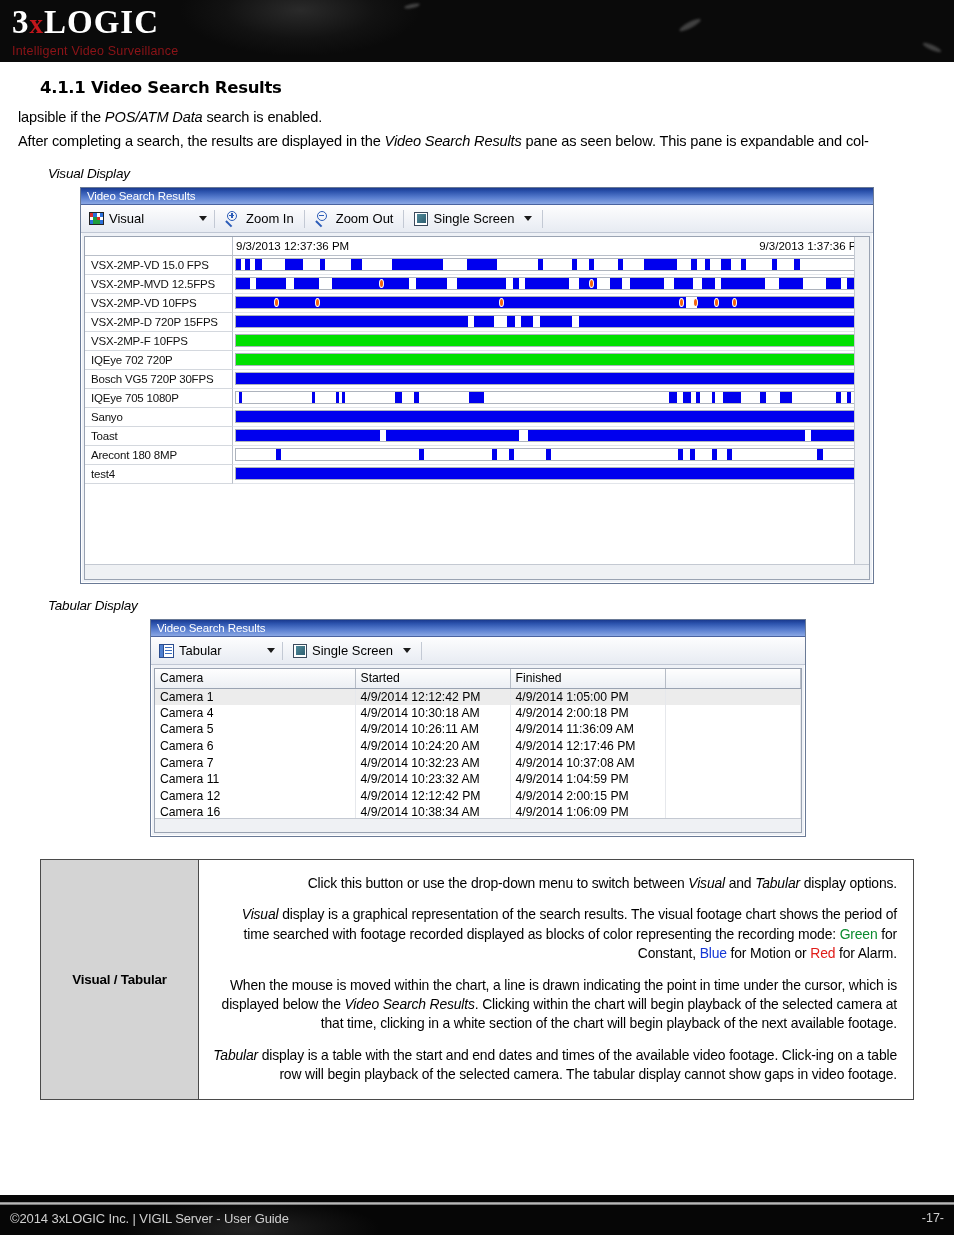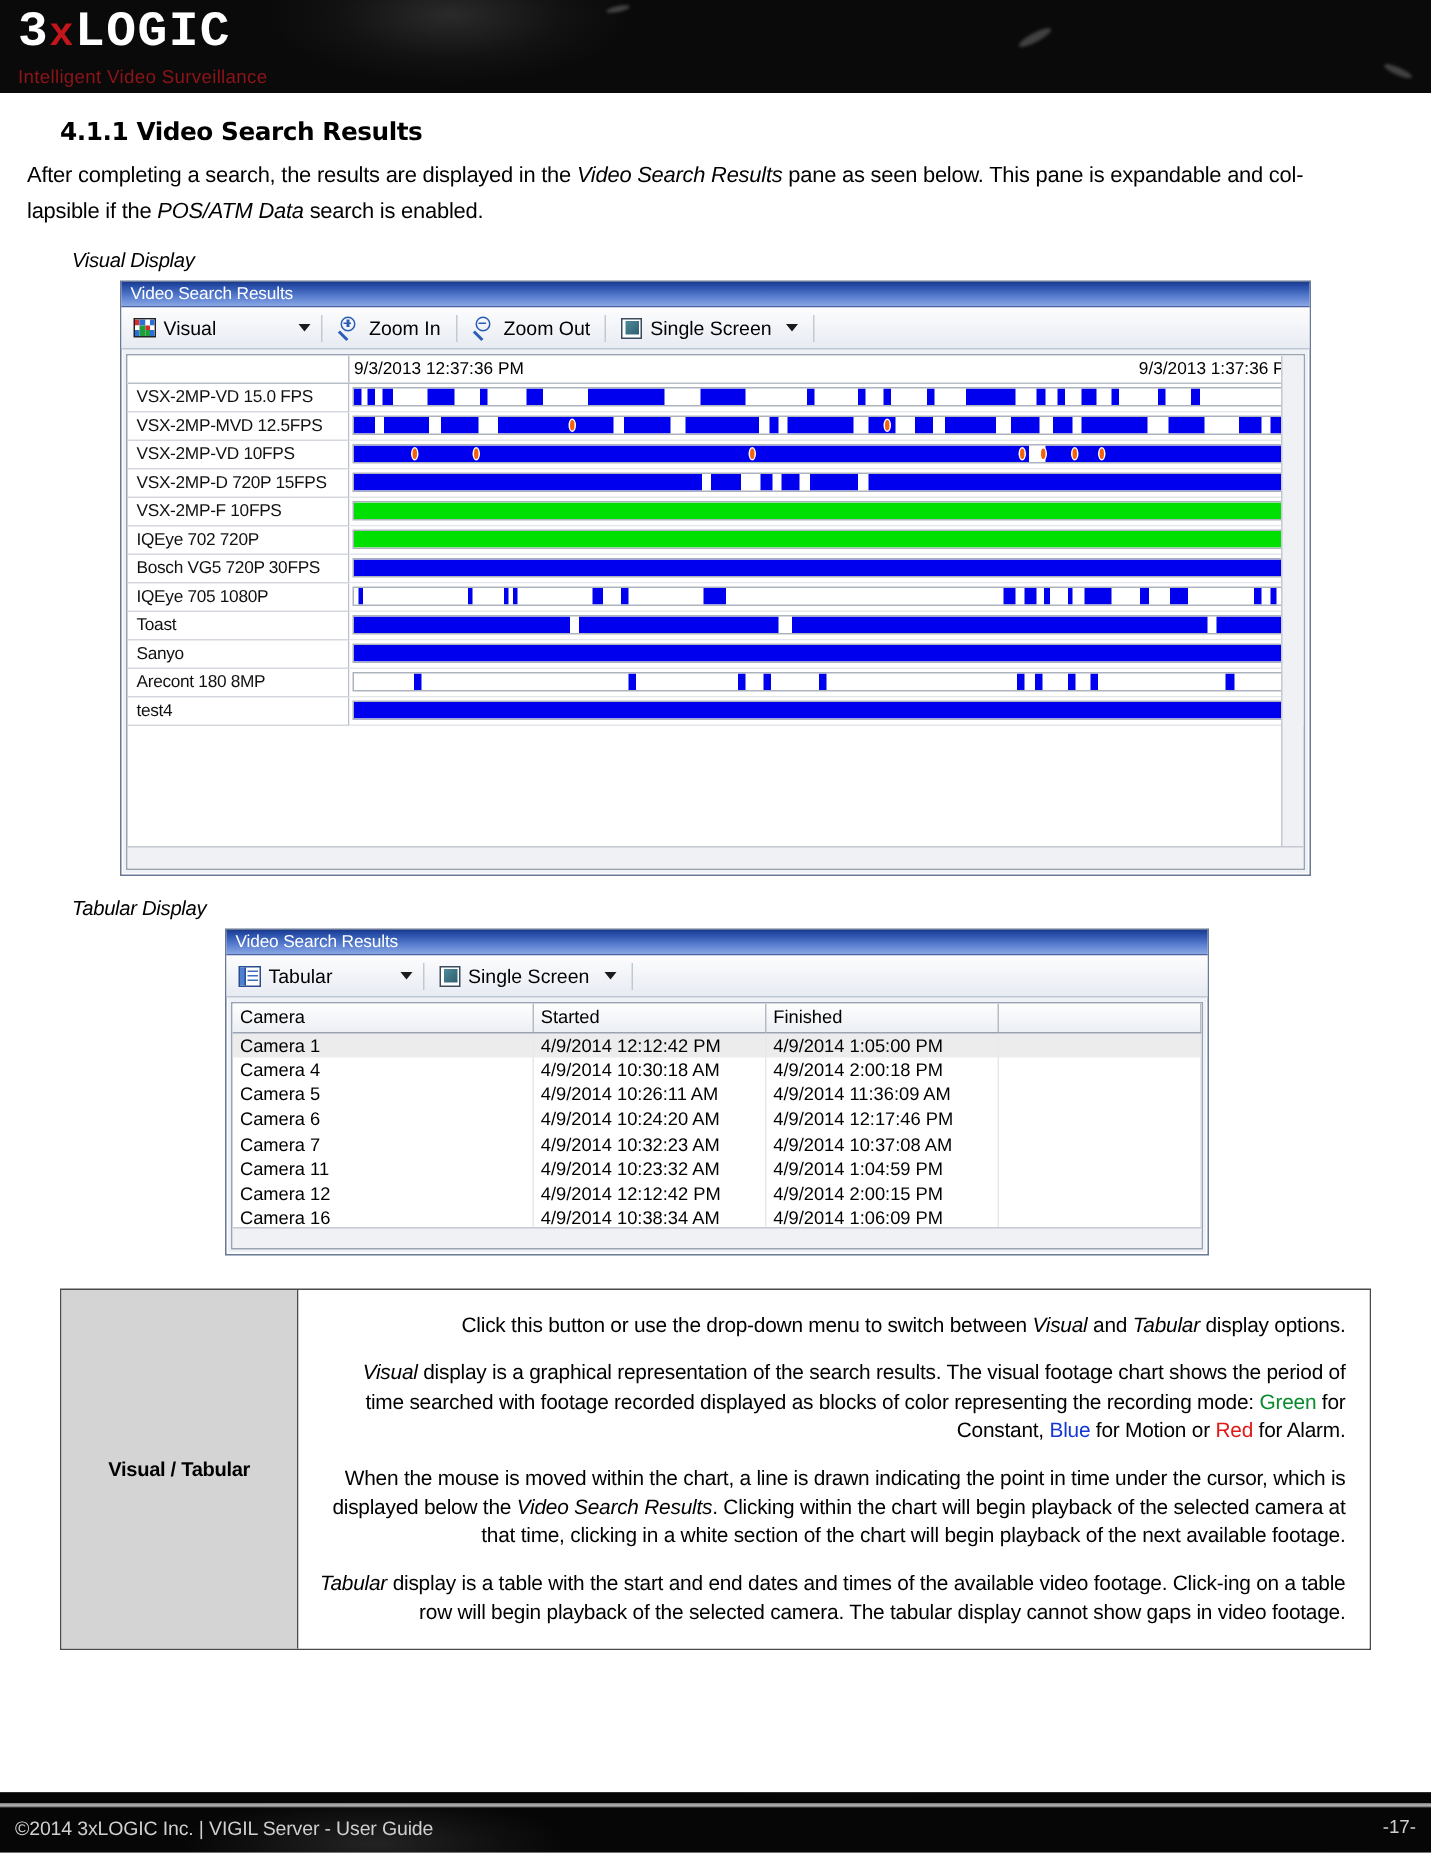--- a/index.html
+++ b/index.html
@@ -32,21 +32,21 @@
   }
   .banner .shine1, .banner .shine2, .banner .shine3 {
     position:absolute; background:#6e6e6e; border-radius:50%;
     filter:blur(1px); opacity:.55;
   }
   .banner .shine1 { left:678px; top:22px; width:24px; height:6px; transform:rotate(-28deg); }
   .banner .shine2 { left:922px; top:45px; width:20px; height:5px; transform:rotate(24deg); }
   .banner .shine3 { left:404px; top:4px;  width:16px; height:4px; transform:rotate(-12deg); }
   .logo { position:absolute; left:12px; top:4px; z-index:3; }
   .logo .l1 {
-    font-family:Liberation Mono, monospace;
+    font-family:Liberation Serif, serif;
     font-weight:bold; font-size:33px; letter-spacing:1px;
     color:#ffffff; line-height:36px; white-space:nowrap;
   }
   .logo .l1 .x { color:#c2161b; font-size:27px; }
   .logo .l2 {
     font-family:"Liberation Sans", sans-serif;
     font-size:12.5px; color:#8d1418; letter-spacing:.2px; line-height:14px;
     margin-top:2px;
   }
 
@@ -214,22 +214,22 @@
   <div class="logo">
     <div class="l1"><span>3</span><span class="x">x</span><span>LOGIC</span></div>
     <div class="l2">Intelligent Video Surveillance</div>
   </div>
 </div>
 
 <div class="page">
 
   <h2 class="sect">4.1.1 Video Search Results</h2>
 
+  <p class="body"><span>lapsible if the </span><span class="it">POS/ATM Data</span><span> search is enabled.</span></p>
   <p class="body"><span>After completing a search, the results are displayed in the </span><span class="it">Video Search Results</span><span> pane as seen below. This pane is expandable and col-</span></p>
-  <p class="body"><span>lapsible if the </span><span class="it">POS/ATM Data</span><span> search is enabled.</span></p>
 
   <h4 class="sub">Visual Display</h4>
 
   <div class="panel" style="margin:0 62px 0 62px;">
     <div class="panel-title">Video Search Results</div>
 
     <div class="toolbar">
       <div class="tb-item dd">
         <span class="ico-visual">
           <i style="background:#d92b2b"></i>
@@ -411,35 +411,35 @@
                 <div class="seg" style="left: 75.5%; width: 0.6%; background: rgb(0, 0, 238);"></div>
                 <div class="seg" style="left: 77.3%; width: 2.9%; background: rgb(0, 0, 238);"></div>
                 <div class="seg" style="left: 83.2%; width: 1%; background: rgb(0, 0, 238);"></div>
                 <div class="seg" style="left: 86.3%; width: 2%; background: rgb(0, 0, 238);"></div>
                 <div class="seg" style="left: 95.3%; width: 0.7%; background: rgb(0, 0, 238);"></div>
                 <div class="seg" style="left: 97%; width: 0.6%; background: rgb(0, 0, 238);"></div>
               </div>
             </div>
           </div>
           <div class="row">
+            <div class="row-lbl">Sanyo</div>
+            <div class="row-bar">
+              <div class="bar">
+                <div class="seg" style="left: 0%; width: 100%; background: rgb(0, 0, 238);"></div>
+              </div>
+            </div>
+          </div>
+          <div class="row">
             <div class="row-lbl">Toast</div>
             <div class="row-bar">
               <div class="bar">
                 <div class="seg" style="left: 0%; width: 22.9%; background: rgb(0, 0, 238);"></div>
                 <div class="seg" style="left: 23.8%; width: 21.2%; background: rgb(0, 0, 238);"></div>
                 <div class="seg" style="left: 46.3%; width: 44%; background: rgb(0, 0, 238);"></div>
                 <div class="seg" style="left: 91.3%; width: 8.7%; background: rgb(0, 0, 238);"></div>
-              </div>
-            </div>
-          </div>
-          <div class="row">
-            <div class="row-lbl">Sanyo</div>
-            <div class="row-bar">
-              <div class="bar">
-                <div class="seg" style="left: 0%; width: 100%; background: rgb(0, 0, 238);"></div>
               </div>
             </div>
           </div>
           <div class="row">
             <div class="row-lbl">Arecont 180 8MP</div>
             <div class="row-bar">
               <div class="bar">
                 <div class="seg" style="left: 6.3%; width: 0.9%; background: rgb(0, 0, 238);"></div>
                 <div class="seg" style="left: 29%; width: 0.8%; background: rgb(0, 0, 238);"></div>
                 <div class="seg" style="left: 40.6%; width: 0.8%; background: rgb(0, 0, 238);"></div>

